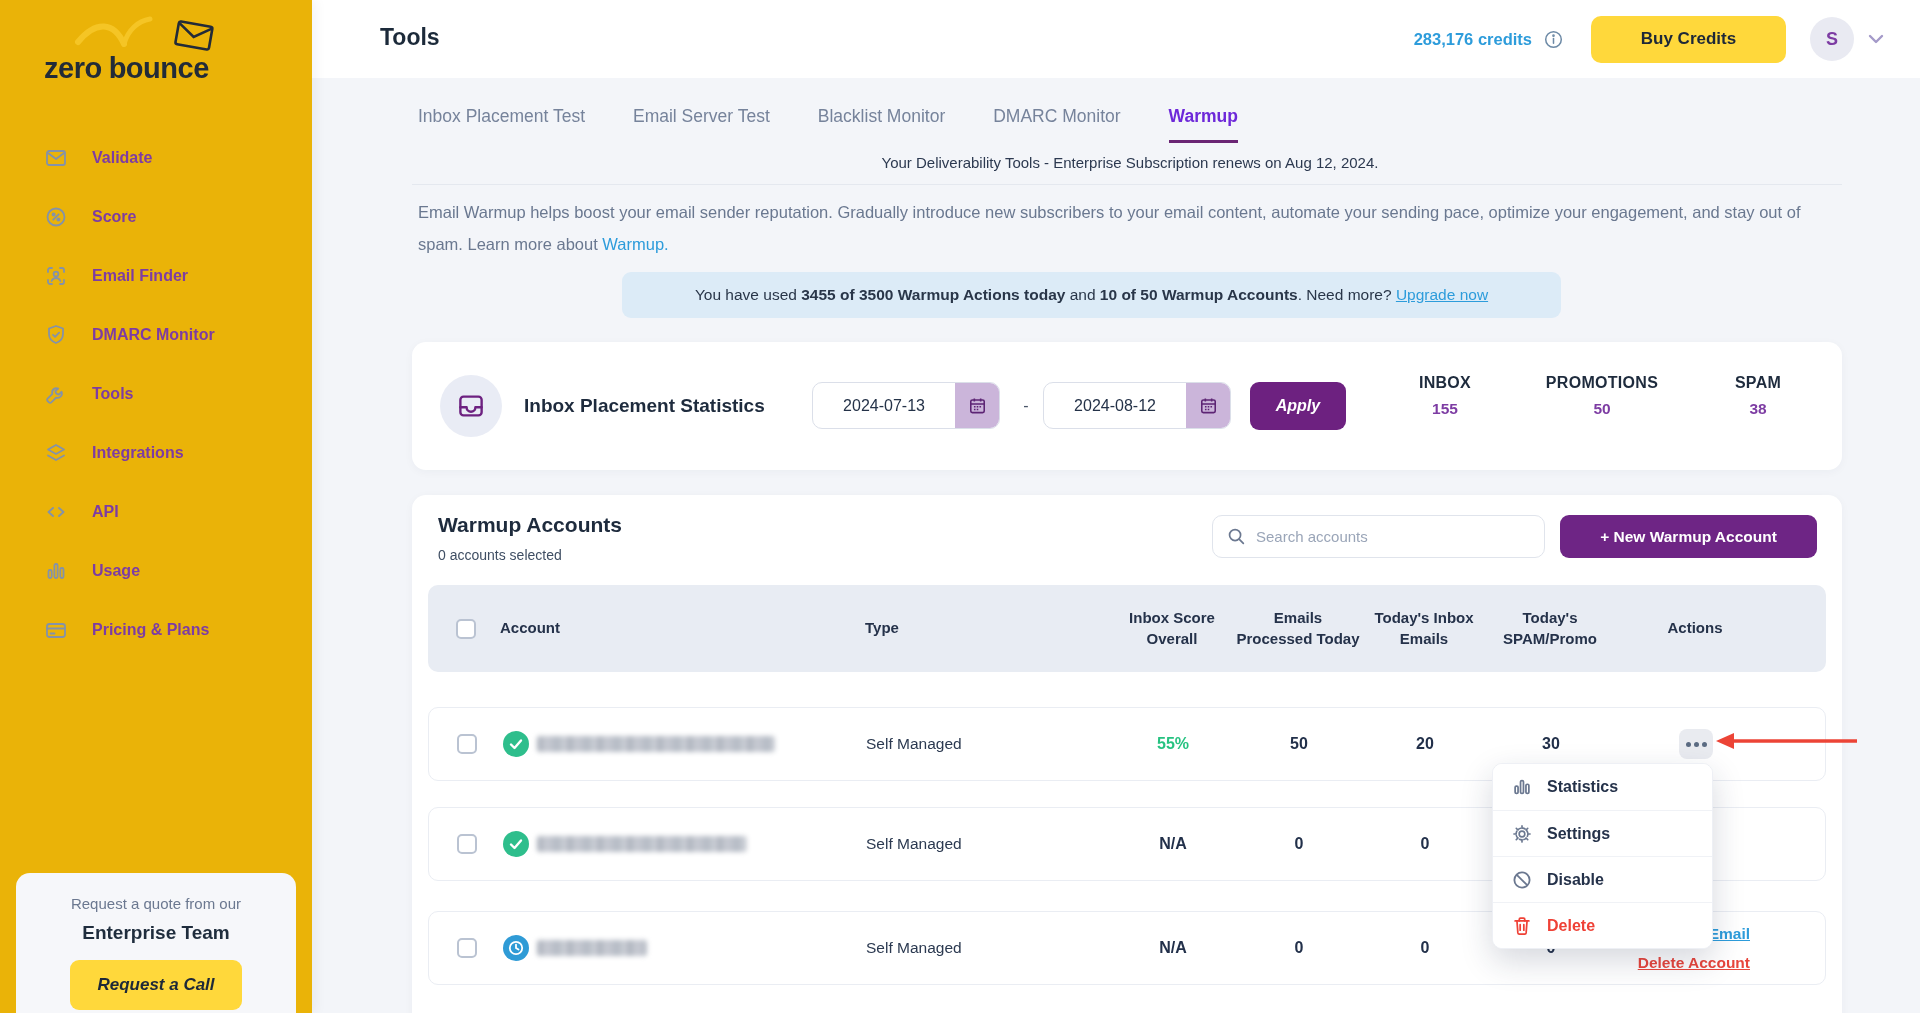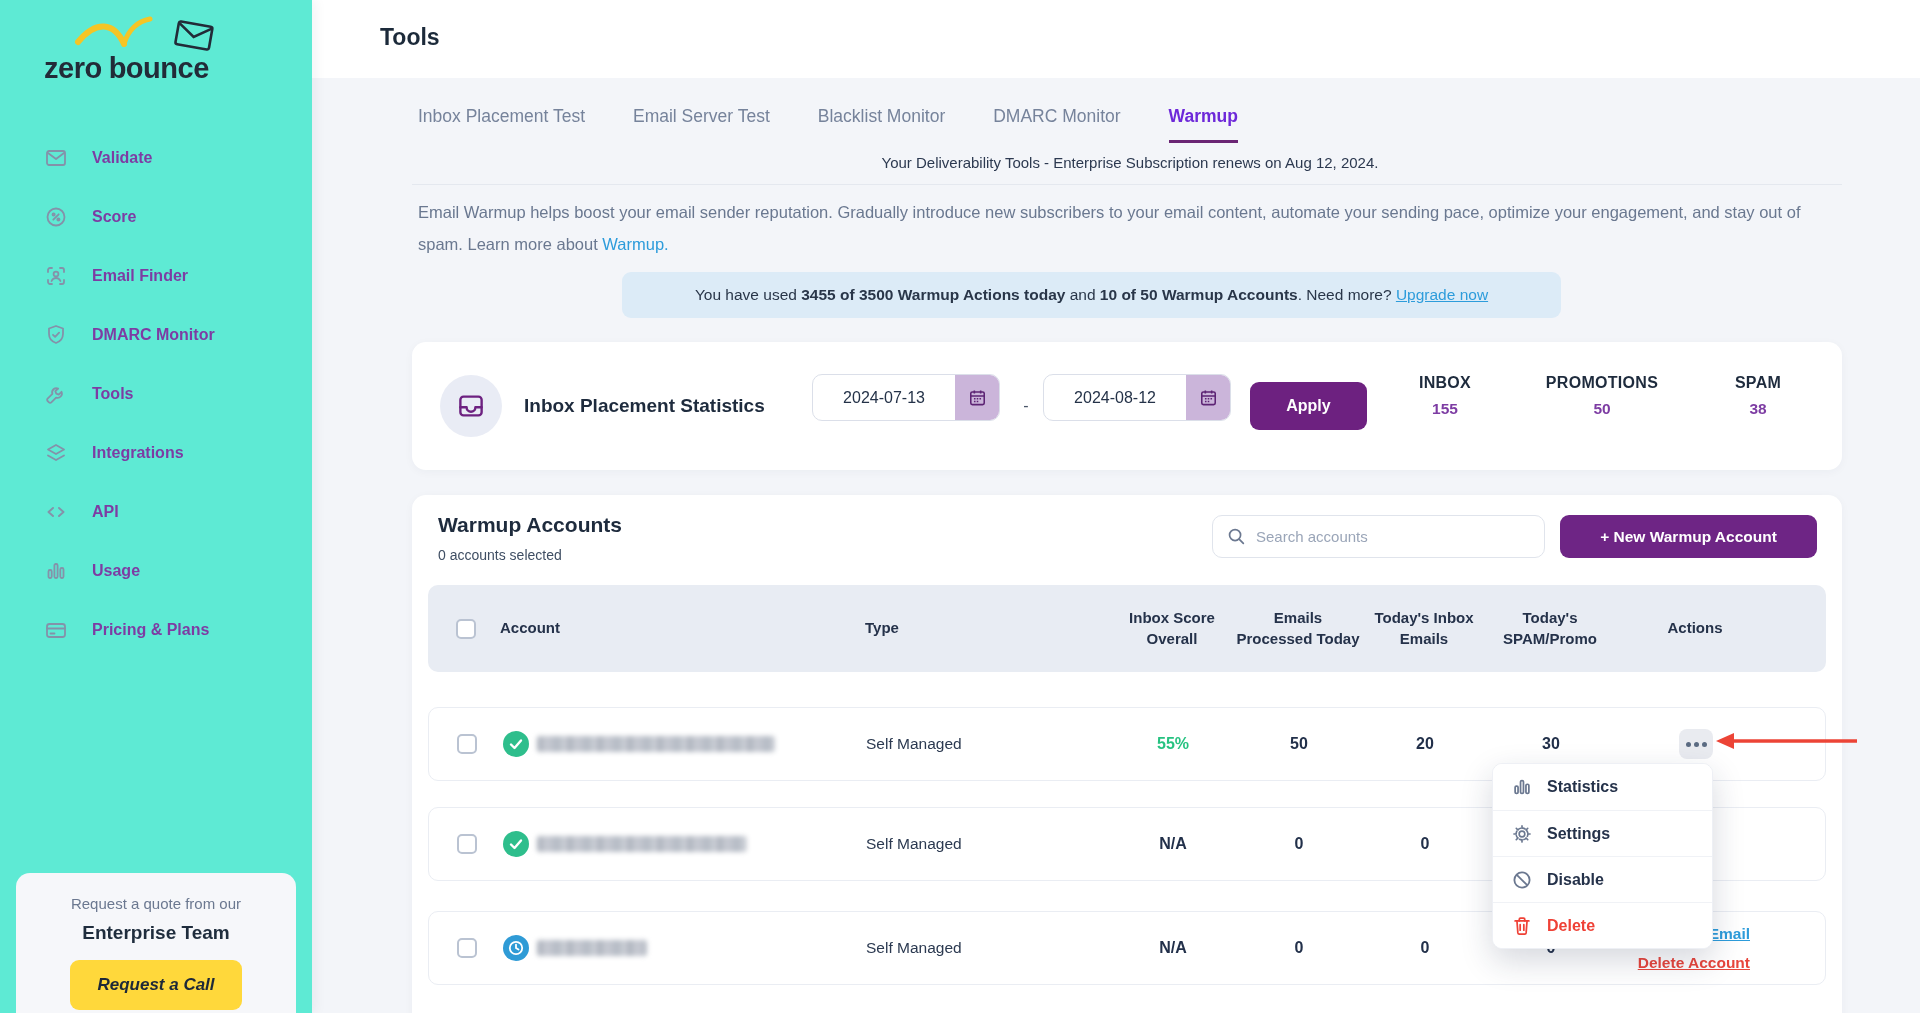--- a/index.html
+++ b/index.html
@@ -1,21 +1,21 @@
 <!DOCTYPE html>
 <html><head>
 <meta charset="utf-8">
 <style>
   * { margin:0; padding:0; box-sizing:border-box; }
   html,body { width:1920px; height:1013px; overflow:hidden; background:#fff;
     font-family:"Liberation Sans", sans-serif; }
   .app { display:flex; width:1920px; height:1013px; }
 
   
-  .sidebar { position:relative; width:312px; background:#5eead4; z-index:20;
+  .sidebar { position:relative; width:312px; background:#eab308; z-index:20;
     box-shadow:3px 0 12px rgba(25,35,60,.06); overflow:hidden; }
   .logo { position:absolute; left:44px; top:18px; width:210px; height:72px; }
   .logo-text { position:absolute; left:0; top:34px; font-size:29px; font-weight:800;
     color:#222b38; letter-spacing:-0.5px; }
   .logo-text .lg2 { margin-left:7px; }
   .logo-swoosh { position:absolute; left:30px; top:-2px; }
   .logo-env { position:absolute; left:130px; top:2px; transform:rotate(10deg); }
   .nav { position:absolute; top:128px; left:0; width:100%; list-style:none; }
   .nav li { height:59px; display:flex; align-items:center; padding-left:44px; gap:24px; cursor:pointer; }
   .nav .nicon { width:24px; height:24px; flex:0 0 24px; color:#8492a9; }
@@ -65,31 +65,31 @@
   .banner a { color:#2d9cdb; text-decoration:underline; cursor:pointer; }
 
   
   .stats-card { position:absolute; left:100px; top:264px; width:1430px; height:128px;
     background:#fff; border-radius:14px; box-shadow:0 2px 10px rgba(30,40,70,.04); }
   .stats-bubble { position:absolute; left:28px; top:33px; width:62px; height:62px;
     border-radius:50%; background:#e9ecf5; display:flex; align-items:center; justify-content:center;
     color:#6d2180; }
   .stats-title { position:absolute; left:112px; top:0; height:128px; display:flex;
     align-items:center; font-size:19px; font-weight:600; color:#1e2b3d; }
-  .date-box { position:absolute; top:32px; width:188px; height:47px; background:#fff;
+  .date-box { position:absolute; top:40px; width:188px; height:47px; background:#fff;
     border:1px solid #dbdfe9; border-radius:10px; display:flex; overflow:hidden; cursor:pointer; }
   .date-val { flex:1; display:flex; align-items:center; justify-content:center;
     font-size:16px; color:#243248; }
   .date-cal { width:44px; background:#cbb5da; display:flex; align-items:center;
     justify-content:center; color:#5d2474; }
   .date-sep { position:absolute; left:600px; top:40px; width:28px; height:47px; display:flex;
     align-items:center; justify-content:center; color:#4a5568; font-size:16px; }
-  .apply-btn { position:absolute; left:838px; top:40px; width:117px; height:48px; border:none;
+  .apply-btn { position:absolute; left:838px; top:40px; width:96px; height:48px; border:none;
     background:#6d2180; color:#fff; border-radius:9px; font-family:inherit; font-size:16px;
-    font-weight:700; cursor:pointer; }
+    font-weight:700; cursor:pointer;font-style:italic; }
   .metric { position:absolute; top:32px; width:140px; text-align:center; }
   .metric .mlabel { font-size:16px; font-weight:700; color:#1e2b3d; letter-spacing:.3px; }
   .metric .mvalue { margin-top:8px; font-size:15.5px; font-weight:700; color:#7d3ca3; }
 
   
   .panel { position:absolute; left:100px; top:417px; width:1430px; height:560px;
     background:#fff; border-radius:14px; box-shadow:0 2px 10px rgba(30,40,70,.04); }
   .panel-title { position:absolute; left:26px; top:18px; font-size:21px; font-weight:700; color:#1e2b3d; }
   .panel-sub { position:absolute; left:26px; top:52px; font-size:14px; color:#3f4e63; }
   .search-box { position:absolute; left:800px; top:20px; width:333px; height:43px;
@@ -235,20 +235,35 @@
       <div class="ent-line1">Request a quote from our</div>
       <div class="ent-line2">Enterprise Team</div>
       <button class="ent-btn">Request a Call</button>
     </div>
   </aside>
 
   <div class="main">
 
     <div class="topbar">
       <div class="page-title">Tools</div>
+      <div class="topbar-right">
+        <span class="credits">283,176 credits</span>
+        <svg class="info-ic" viewBox="0 0 20 20" fill="none" stroke="currentColor" stroke-width="1.6" stroke-linecap="round">
+            <circle cx="10" cy="10" r="8.2"></circle>
+            <path d="M10 9v5"></path>
+            <circle cx="10" cy="6" r="0.6" fill="currentColor"></circle>
+          </svg>
+        <button class="buy-btn">Buy Credits</button>
+        <div class="avatar">
+            <span>S</span>
+          </div>
+        <svg class="chev" width="16" height="10" viewBox="0 0 16 10" fill="none" stroke="currentColor" stroke-width="2.4" stroke-linecap="round" stroke-linejoin="round">
+            <path d="M2 2 L8 8 L14 2"></path>
+          </svg>
+      </div>
     </div>
 
     <div class="content">
 
       <div class="tabs">
         <div class="tab">Inbox Placement Test</div>
         <div class="tab">Email Server Test</div>
         <div class="tab">Blacklist Monitor</div>
         <div class="tab">DMARC Monitor</div>
         <div class="tab active">Warmup</div>

